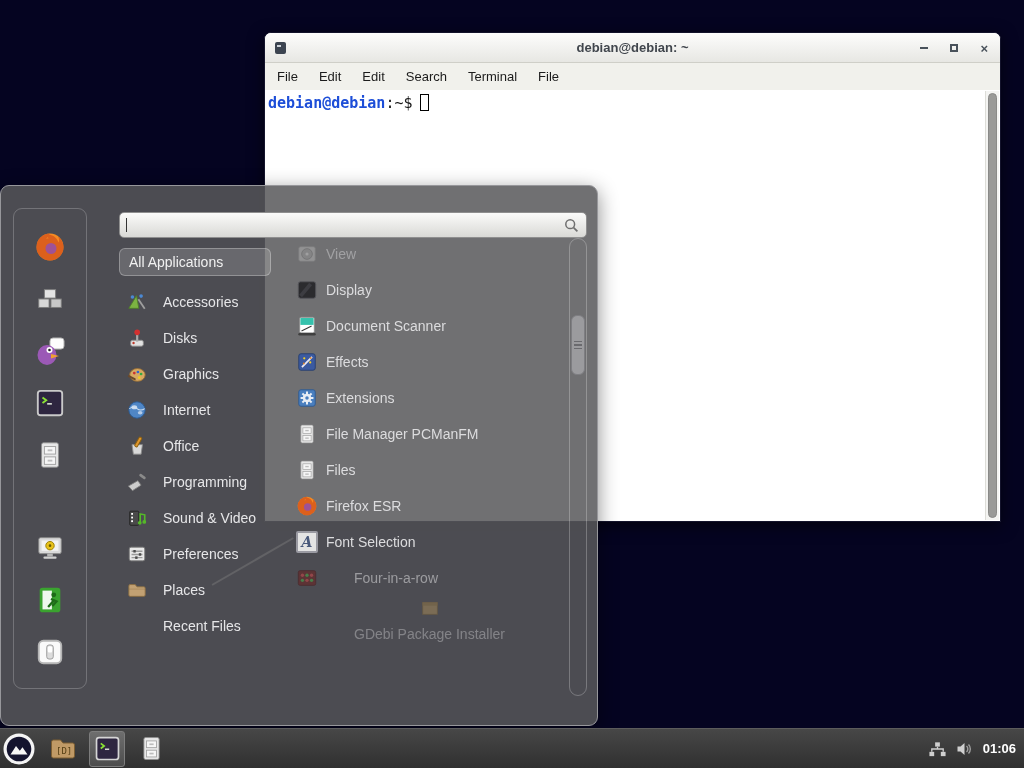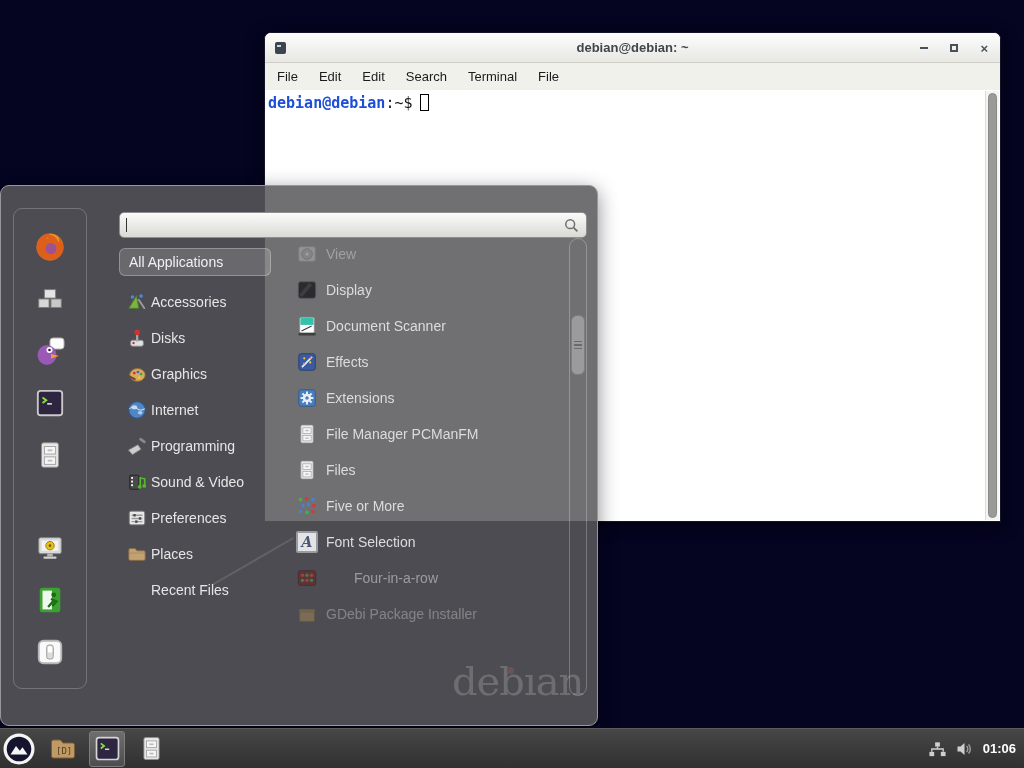--- a/index.html
+++ b/index.html
@@ -38,27 +38,27 @@
   .sb-btn { width:32px; height:32px; display:flex; align-items:center; justify-content:center; }
   .sb-spacer { flex:1; }
 
   .menu-search { position:absolute; left:118px; top:26px; width:468px; height:26px; background:linear-gradient(#fbfbfa,#d9d9d6); border:1px solid #8f8f8f; border-radius:5px; display:flex; align-items:center; }
   .search-caret { width:1px; height:14px; background:#333; margin-left:6px; }
   .search-input { flex:1; border:none; background:transparent; outline:none; font-size:13px; height:100%; }
   .search-glass { margin-right:7px; display:flex; }
 
   .menu-categories { position:absolute; left:118px; top:62px; width:152px; }
   .cat-selected { height:28px; background:rgba(255,255,255,.16); border:1px solid rgba(255,255,255,.28); border-radius:6px; display:flex; align-items:center; padding-left:9px; color:#f1f1f1; font-size:14px; margin-bottom:8px; }
-  .cat-row { height:36px; display:flex; align-items:center; padding-left:8px; gap:4px; color:#e6e6e8; font-size:14px; }
+  .cat-row { height:36px; display:flex; align-items:center; padding-left:8px; gap:16px; color:#e6e6e8; font-size:14px; }
   .cat-ico { width:20px; height:20px; display:flex; flex:none; }
 
   .menu-apps { position:absolute; left:282px; top:50px; width:280px; height:460px; overflow:hidden; }
   .app-row { height:36px; display:flex; align-items:center; padding-left:13px; gap:8px; color:#dcdcde; font-size:14px; }
   .app-ico { width:22px; height:22px; display:flex; flex:none; align-items:center; justify-content:center; }
-  .dim45 { opacity:.45; } .dim55 { opacity:.55;gap:36px; } .dim38 { opacity:.38; }
+  .dim45 { opacity:.45; } .dim55 { opacity:.55;gap:36px; } .dim38 { opacity:.38;flex-direction:column; }
 
   .letter-ico { width:22px; height:22px; background:#e4e4e4; border:2px solid #9a9aa2; border-radius:2px; color:#49597c; font-family:"DejaVu Serif", serif; font-style:italic; font-weight:bold; font-size:14px; display:flex; align-items:center; justify-content:center; }
   .fonts-ico { width:22px; height:22px; background:#a345b5; border-radius:3px; color:#fff; font-family:"DejaVu Serif", serif; font-size:10px; font-weight:bold; display:flex; align-items:center; justify-content:center; letter-spacing:1px; }
 
   .menu-scrollbar { position:absolute; right:10px; top:52px; height:458px; width:18px; border:1px solid rgba(255,255,255,.25); border-radius:9px; }
   .menu-thumb { position:absolute; left:1px; right:1px; top:76px; height:60px; background:#9b9b9e; border-radius:6px; border:1px solid #7e7e82; display:flex; flex-direction:column; align-items:center; justify-content:center; gap:2px; }
   .grip { width:8px; height:1.5px; background:#6a6a6e; }
 
   
   .taskbar { position:absolute; left:0; bottom:0; width:1024px; height:40px; background:linear-gradient(#474747,#303030); border-top:1px solid #5c5c5c; display:flex; align-items:center; }
@@ -66,24 +66,20 @@
   .tb-cell { width:36px; height:36px; margin-left:8px; display:flex; align-items:center; justify-content:center; border-radius:3px; }
   .tb-active { background:linear-gradient(#6e6e6e,#4d4d4d); border:1px solid #7d7d7d; }
   .tb-tray { margin-left:auto; display:flex; align-items:center; gap:9px; padding-right:8px; }
   .tb-clock { font-size:13px; font-weight:bold; color:#ffffff; }
 </style>
 </head>
 <body>
 
 <div class="desktop">
 
-  <div class="wallpaper-mark">
-    <span>deb</span><span>ı</span><span>an</span>
-    <span class="wm-dot"></span>
-  </div>
   <div class="wallpaper-swirl"></div>
 
   <div class="terminal">
     <div class="titlebar">
       <span class="win-mini-icon"></span>
       <span class="win-title">debian@debian: ~</span>
       <span class="win-buttons">
         <span class="btn-min"></span>
         <span class="btn-max"></span>
         <span class="btn-close">×</span>
@@ -232,20 +228,29 @@
               <ellipse cx="8" cy="8" rx="3.2" ry="2.2" fill="#d5e2f2" opacity=".9"></ellipse>
               <ellipse cx="14.5" cy="14" rx="2.6" ry="2" fill="#d5e2f2" opacity=".75"></ellipse>
               <path d="M2.5 9.5 c3-2 6-2 8.5 0 s5.5 2 8.5 0" stroke="#cfe0f2" stroke-width="1.2" fill="none"></path>
             </svg>
           </span>
         <span>Internet</span>
       </div>
       <div class="cat-row">
         <span class="cat-ico">
             <svg width="20" height="20" viewBox="0 0 22 22">
+              <path d="M5.5 9.5 h11.5 l-1.5 10.5 h-8.5 z" fill="#d9d9d9" stroke="#8a8a8a"></path>
+              <rect x="10.8" y="0.8" width="3.2" height="11.5" rx="1" transform="rotate(30 12.4 6.5)" fill="#e0962e" stroke="#8a6010"></rect>
+            </svg>
+          </span>
+        <span>Office</span>
+      </div>
+      <div class="cat-row">
+        <span class="cat-ico">
+            <svg width="20" height="20" viewBox="0 0 22 22">
               <polygon points="1.5,15.5 12,9.5 15.5,14.5 6,20.5" fill="#cdcdcd" stroke="#7d7d7d"></polygon>
               <rect x="13" y="3.5" width="8" height="3" rx="1.5" transform="rotate(35 17 5)" fill="#8a8a8a"></rect>
             </svg>
           </span>
         <span>Programming</span>
       </div>
       <div class="cat-row">
         <span class="cat-ico">
             <svg width="20" height="20" viewBox="0 0 22 22">
               <rect x="3" y="3.5" width="10" height="15.5" rx="1" fill="#4a4a4a" stroke="#222"></rect>
@@ -362,33 +367,27 @@
               <rect x="10" y="7" width="12" height="8" fill="#f6f6f6" stroke="#a0a0a0"></rect>
               <rect x="13.5" y="10" width="5" height="2" fill="#bdbdbd"></rect>
               <rect x="10" y="18" width="12" height="8" fill="#f6f6f6" stroke="#a0a0a0"></rect>
               <rect x="13.5" y="21" width="5" height="2" fill="#bdbdbd"></rect>
             </svg>
           </span>
         <span>Files</span>
       </div>
       <div class="app-row">
         <span class="app-ico">
-            <svg width="22" height="22" viewBox="0 0 24 24">
-              <circle cx="5" cy="5" r="2" fill="#3db53d"></circle>
-              <circle cx="11.5" cy="4" r="2" fill="#d23b3b"></circle>
-              <circle cx="18.5" cy="5" r="2" fill="#4a7fd4"></circle>
-              <circle cx="7.5" cy="11.5" r="2" fill="#4a7fd4"></circle>
-              <circle cx="13.5" cy="10.5" r="2" fill="#4a7fd4"></circle>
-              <circle cx="19.5" cy="11.5" r="2" fill="#d23b3b"></circle>
-              <circle cx="5" cy="18" r="2" fill="#4a7fd4"></circle>
-              <circle cx="12" cy="19" r="2" fill="#3db53d"></circle>
-              <circle cx="18.5" cy="18" r="2" fill="#d23b3b"></circle>
-            </svg>
-          </span>
-        <span>Five or More</span>
+            <svg width="22" height="22" viewBox="0 0 32 32">
+              <circle cx="16" cy="16" r="13.5" fill="#f58b22"></circle>
+              <path d="M16 2.5A13.5 13.5 0 1 0 29.5 16c0-4.5-2.5-8.5-5.5-10.5 1.2 2 1.5 4.5.5 6-1.2-4-4.5-7-8.5-7.8-3-.6-6 .3-8 2.3 2-1 4.8-.8 6.8 1.2-5 .3-9 4.3-9 9.3" fill="#d6551b" opacity=".8"></path>
+              <circle cx="17" cy="17.5" r="5.5" fill="#8a4dbf" opacity=".75"></circle>
+            </svg>
+          </span>
+        <span>Firefox ESR</span>
       </div>
       <div class="app-row">
         <span class="letter-ico">A</span>
         <span>Font Selection</span>
       </div>
       <div class="app-row dim55">
         <span class="app-ico">
             <svg width="22" height="22" viewBox="0 0 24 24">
               <rect x="2.5" y="4" width="19" height="16" rx="2" fill="#6b1f1f" stroke="#4a1515"></rect>
               <circle cx="7" cy="9" r="1.8" fill="#cc4444"></circle>

